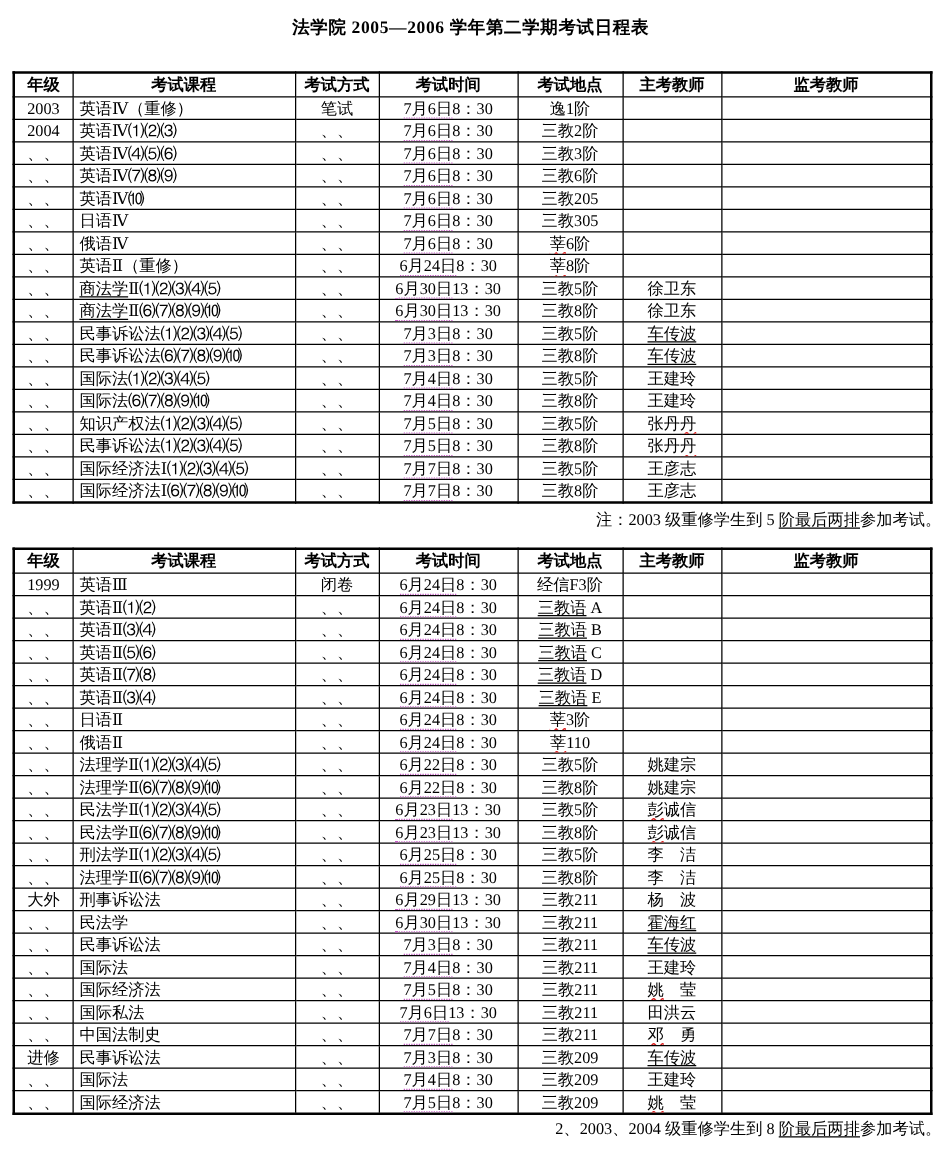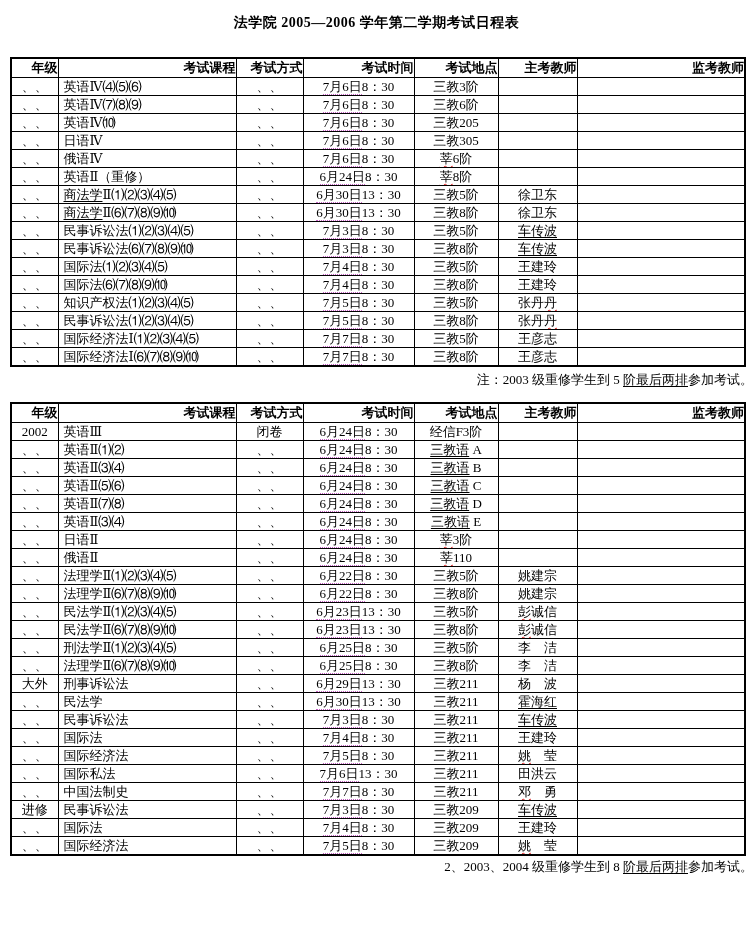--- a/index.html
+++ b/index.html
@@ -16,21 +16,21 @@
   table.sched{
     border-collapse:collapse;table-layout:fixed;
     width:734px;margin-left:10px;border:2px solid #000;
   }
   section.t1 table.sched{margin-top:23px;}
   section.t2 table.sched{margin-top:13px;}
   th,td{
     border:1px solid #000;padding:0;font-size:13px;
     overflow:hidden;white-space:nowrap;vertical-align:middle;
   }
-  th{height:18px;font-weight:bold;text-align:right;font-size:13px;}
+  th{height:18px;font-weight:bold;text-align:center;font-size:13px;}
   td{height:17px;text-align:center;line-height:17px;}
   td.course{text-align:left;padding-left:5px;}
   span.du{border-bottom:1px dotted #c65fc6;}
   span.wr{
     text-decoration-line:underline;text-decoration-style:wavy;
     text-decoration-color:#dd2222;text-decoration-thickness:1px;text-underline-offset:2px;
   }
   span.wg{
     text-decoration-line:underline;text-decoration-style:wavy;
     text-decoration-color:#22aa55;text-decoration-thickness:1px;text-underline-offset:2px;text-decoration:underline;
@@ -62,20 +62,38 @@
           <th>考试课程</th>
           <th>考试方式</th>
           <th>考试时间</th>
           <th>考试地点</th>
           <th>主考教师</th>
           <th>监考教师</th>
         </tr>
       </thead>
     <tbody>
         <tr>
+          <td>2003</td>
+          <td class="course">英语Ⅳ（重修）</td>
+          <td>笔试</td>
+          <td><span class="du">7月6日</span>8：30</td>
+          <td>逸1阶</td>
+          <td></td>
+          <td></td>
+        </tr>
+        <tr>
+          <td>2004</td>
+          <td class="course">英语Ⅳ⑴⑵⑶</td>
+          <td>、、</td>
+          <td><span class="du">7月6日</span>8：30</td>
+          <td>三教2阶</td>
+          <td></td>
+          <td></td>
+        </tr>
+        <tr>
           <td>、、</td>
           <td class="course">英语Ⅳ⑷⑸⑹</td>
           <td>、、</td>
           <td><span class="du">7月6日</span>8：30</td>
           <td>三教3阶</td>
           <td></td>
           <td></td>
         </tr>
         <tr>
           <td>、、</td>
@@ -234,21 +252,21 @@
           <th>考试课程</th>
           <th>考试方式</th>
           <th>考试时间</th>
           <th>考试地点</th>
           <th>主考教师</th>
           <th>监考教师</th>
         </tr>
       </thead>
     <tbody>
         <tr>
-          <td>2002</td>
+          <td>1999</td>
           <td class="course">英语Ⅲ</td>
           <td>闭卷</td>
           <td><span class="du">6月24日</span>8：30</td>
           <td>经信F3阶</td>
           <td></td>
           <td></td>
         </tr>
         <tr>
           <td>、、</td>
           <td class="course">英语Ⅱ⑴⑵</td>

